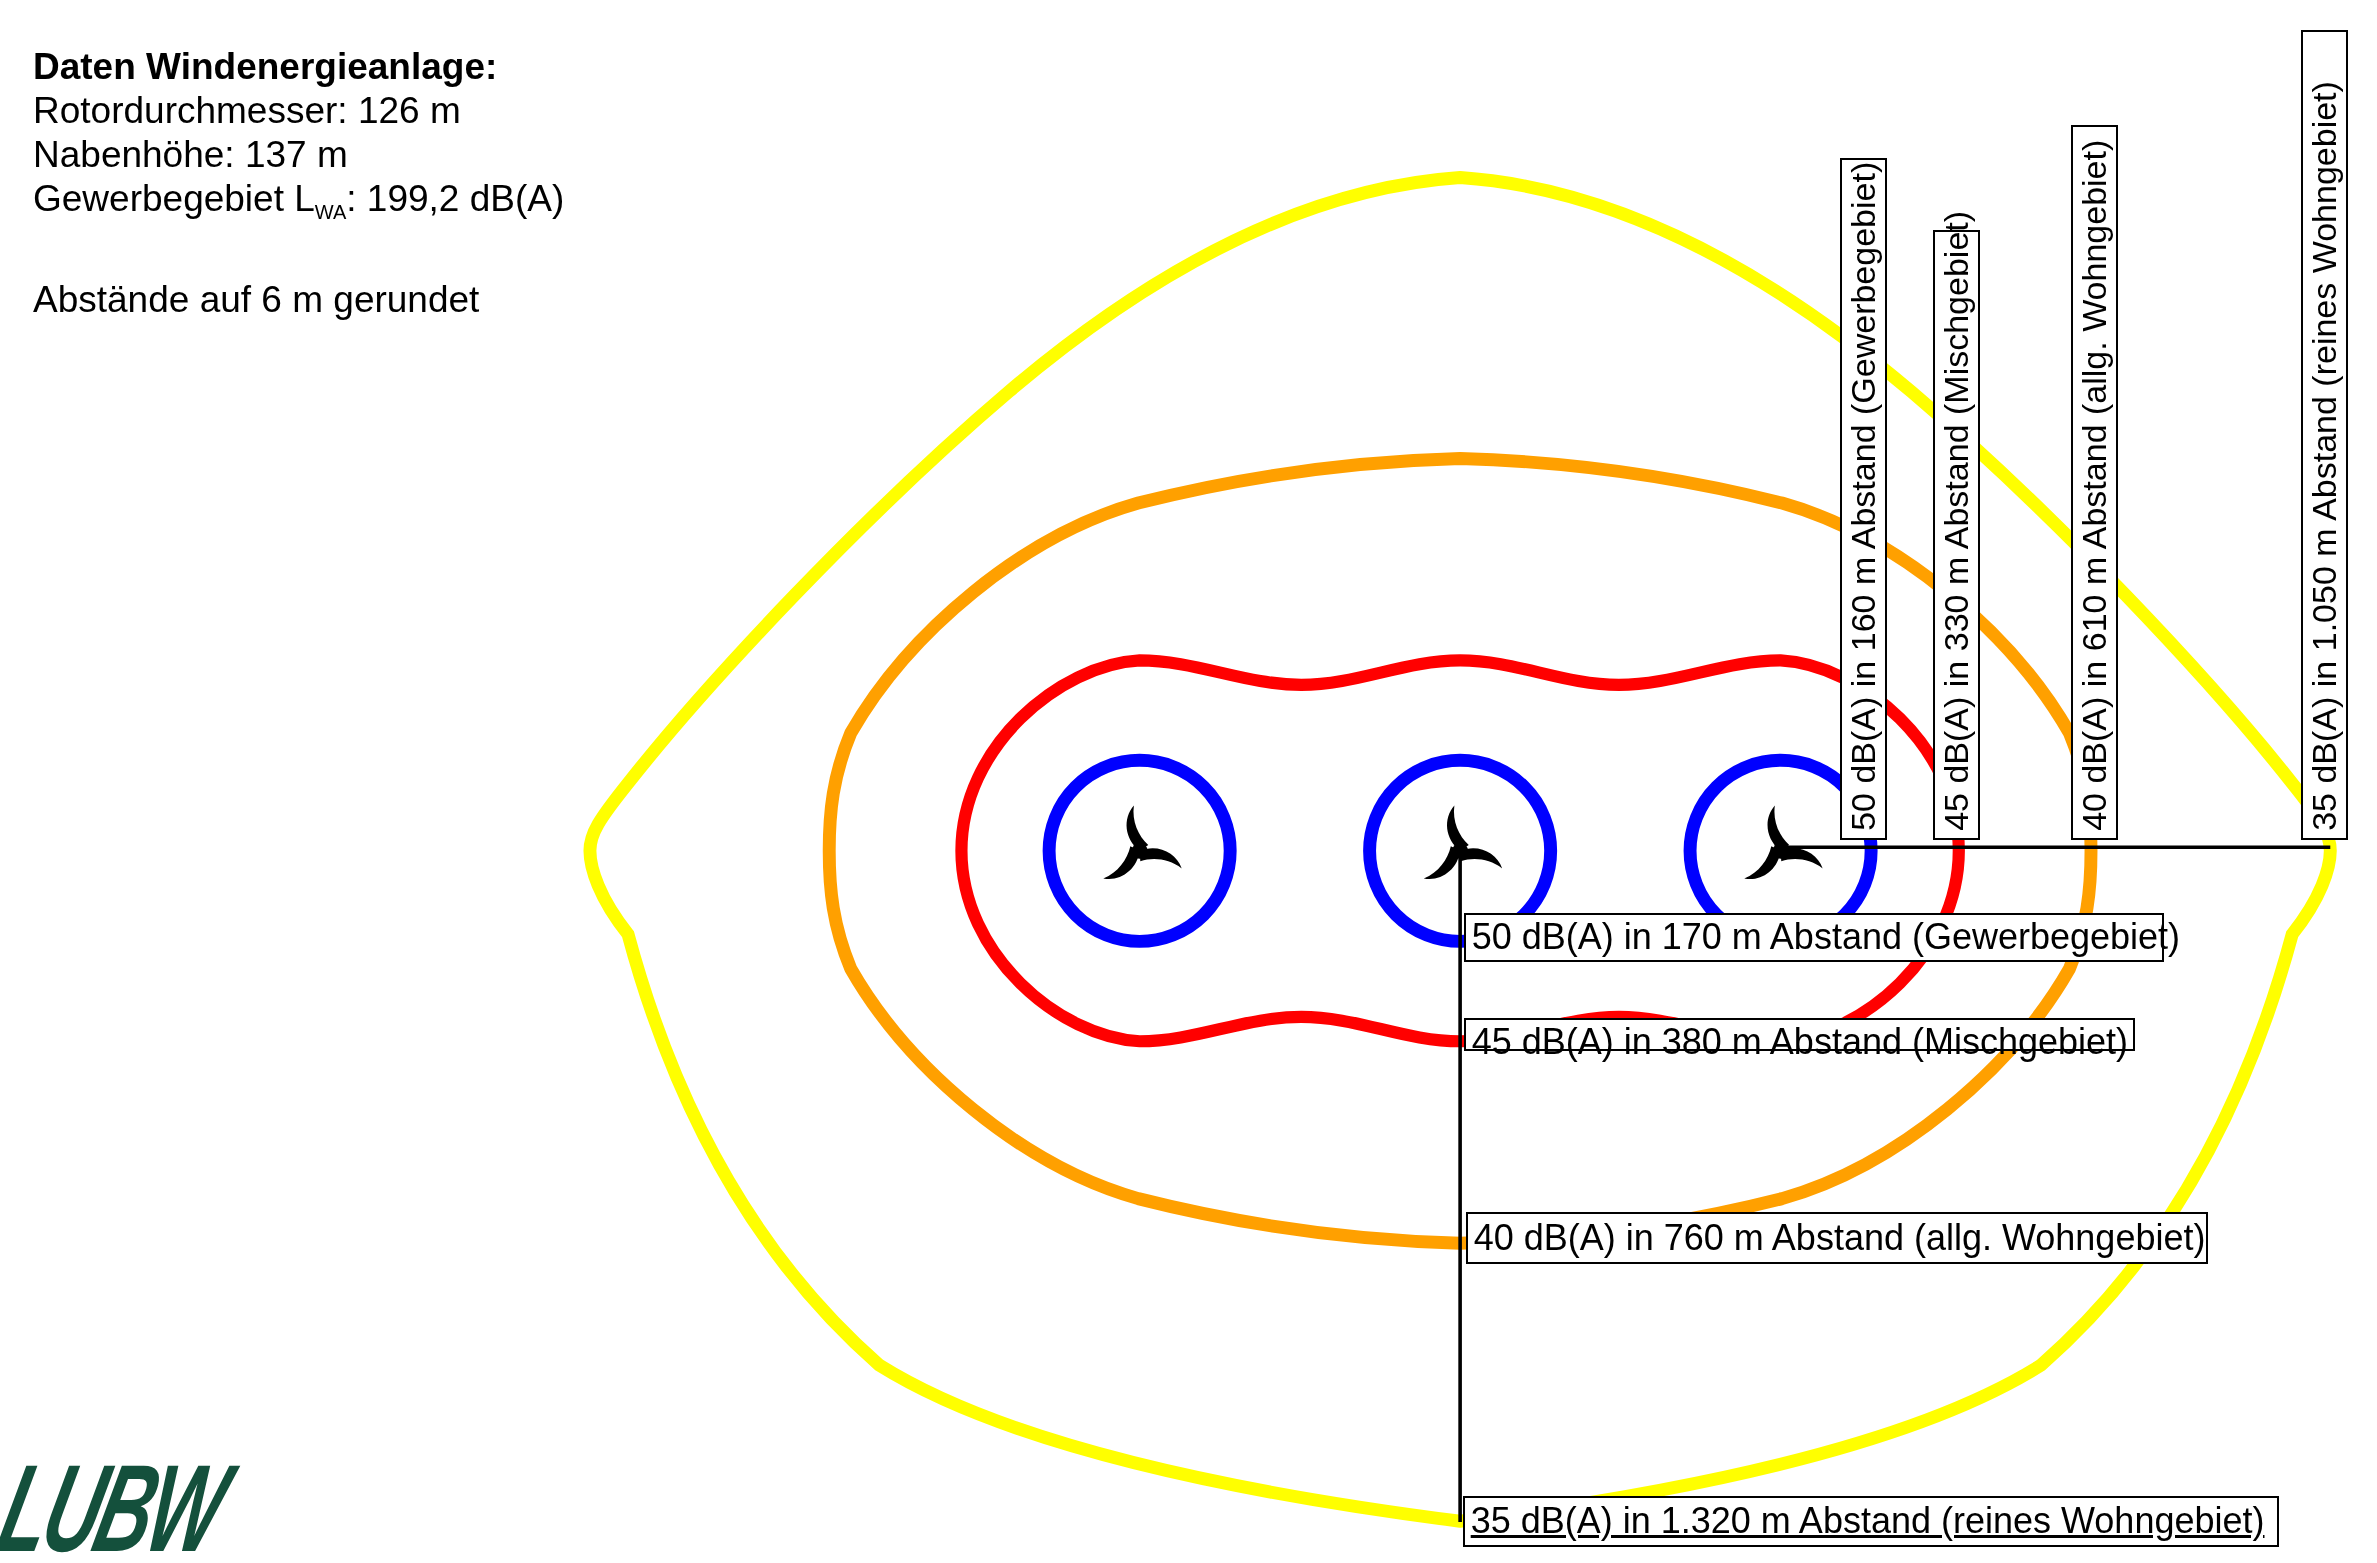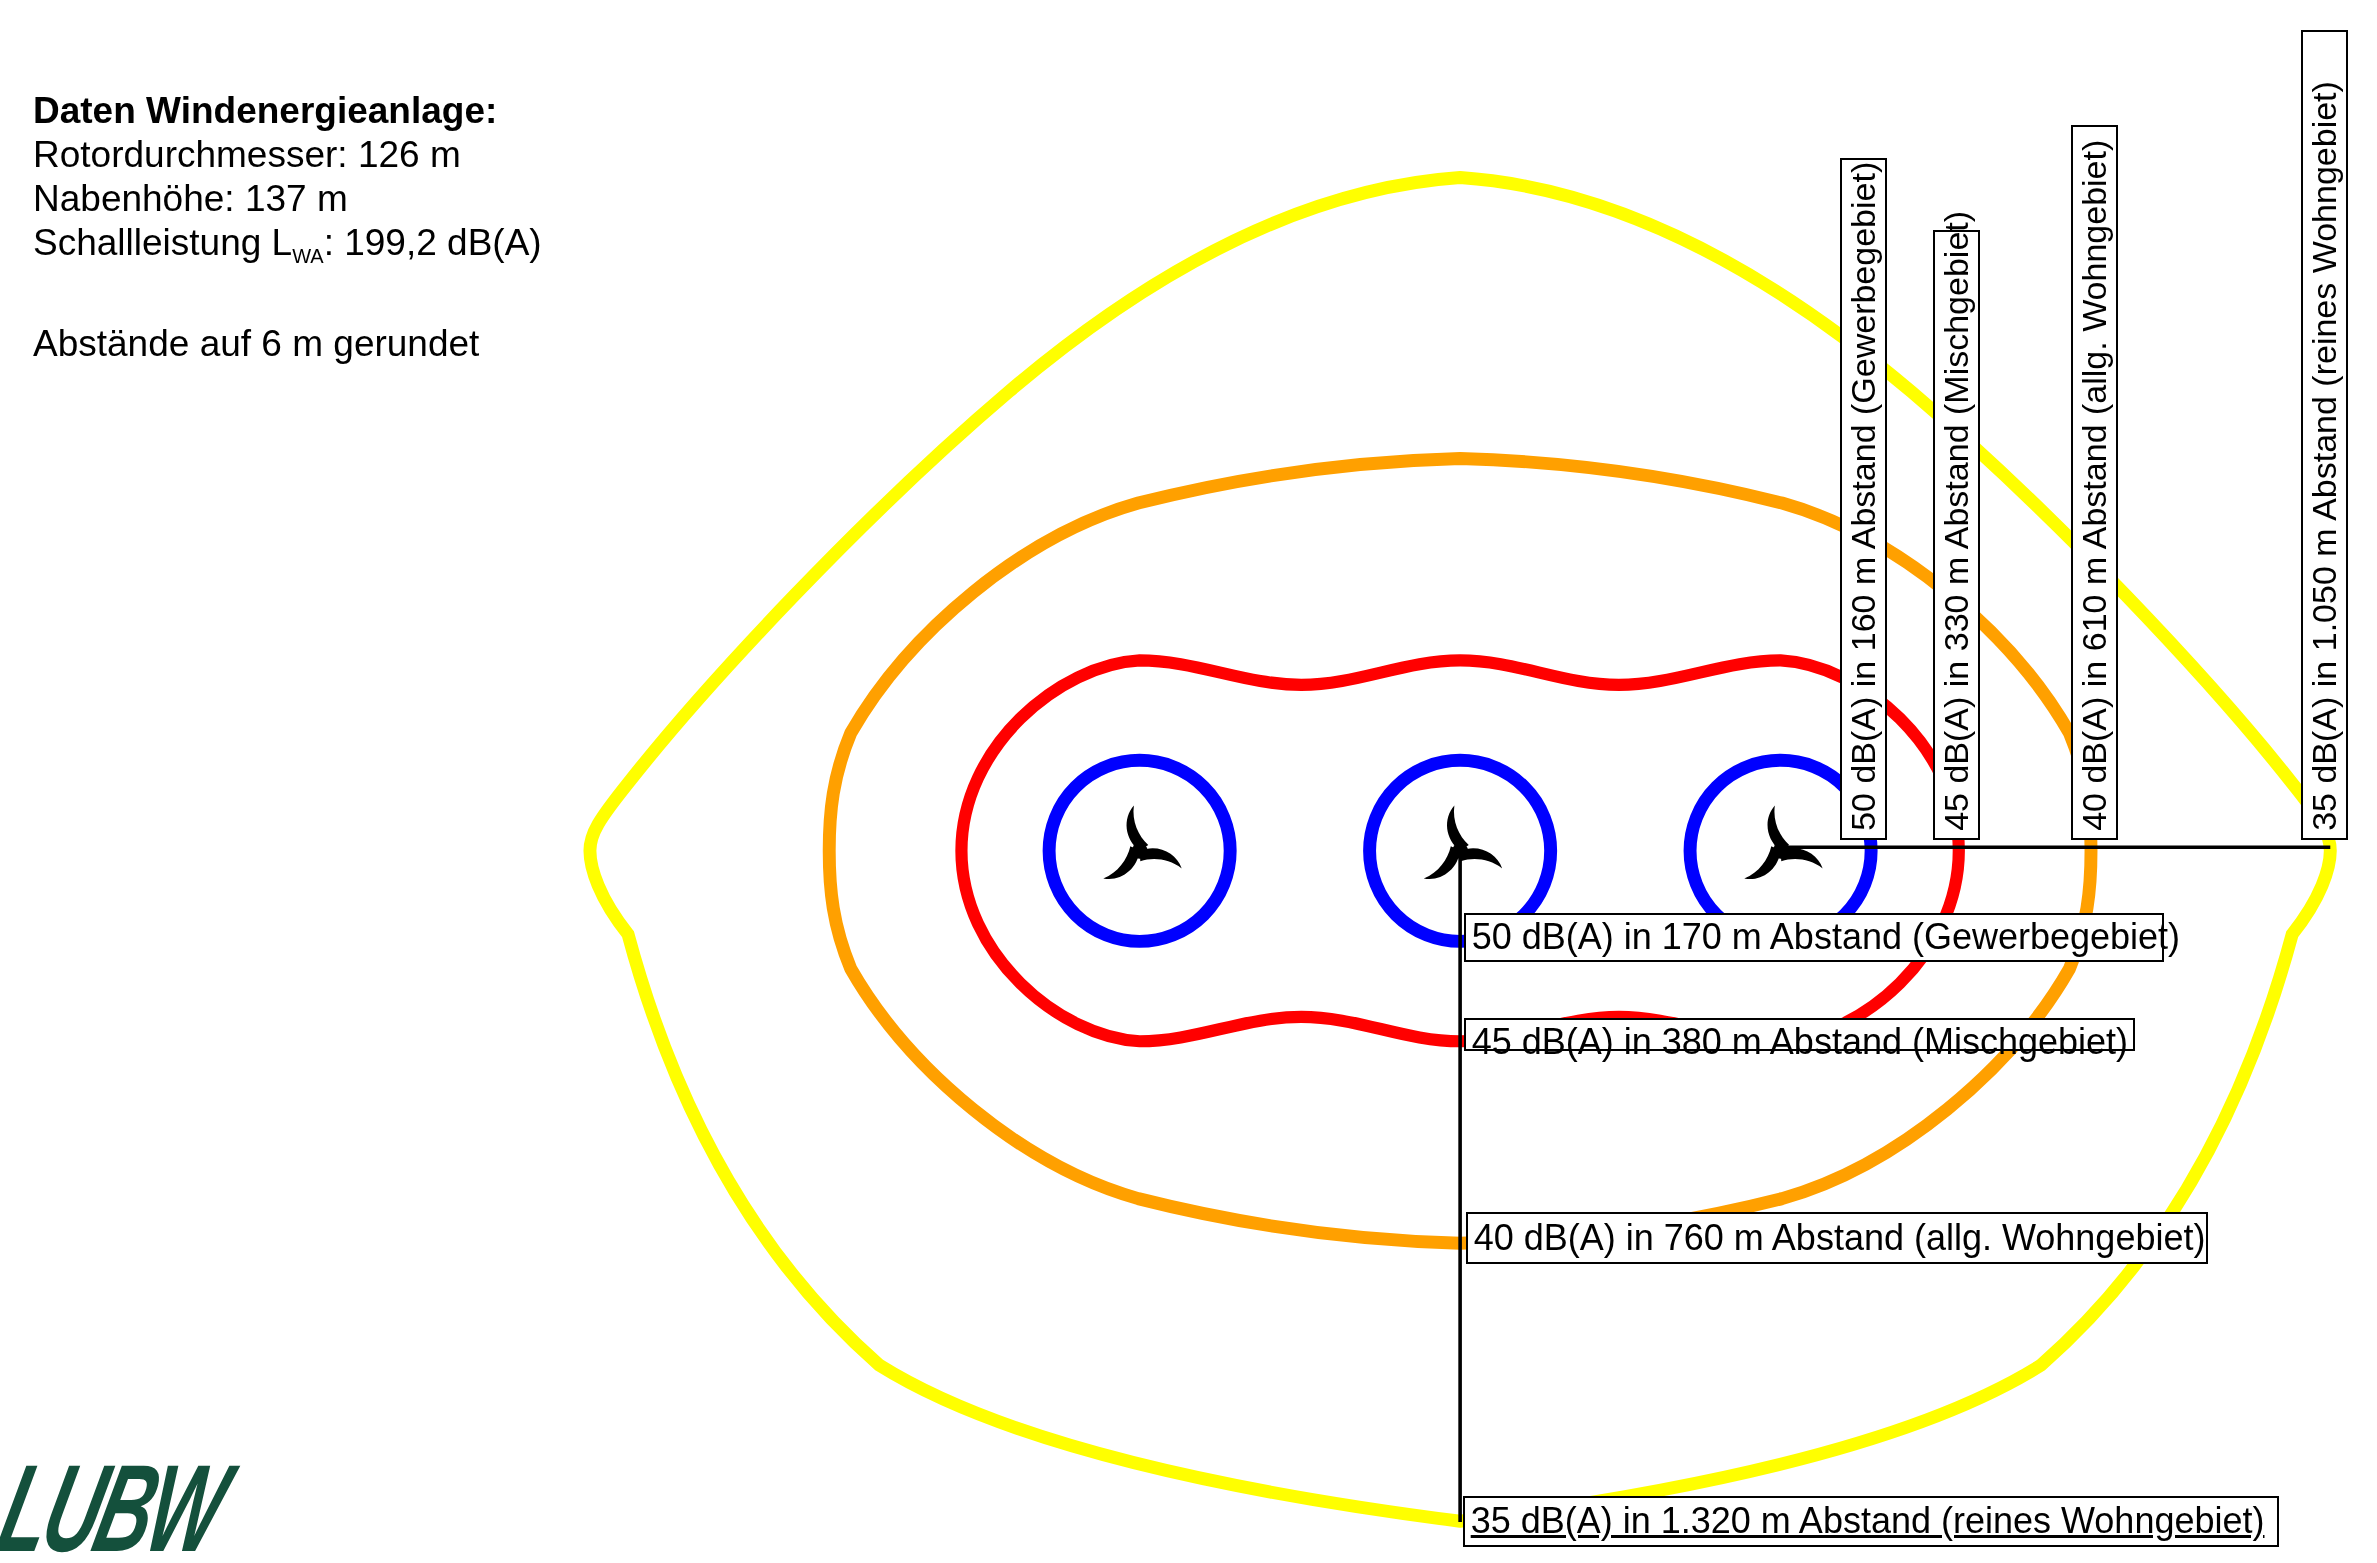--- a/index.html
+++ b/index.html
@@ -1,19 +1,19 @@
 <!DOCTYPE html>
 <html style="font-size:11.5px"><head>
 <meta charset="utf-8">
 <style>
   html,body { margin:0; padding:0; background:#fff; }
   #canvas { position:relative; width:2377px; height:1563px; background:#fff; overflow:hidden;
             font-family:"Liberation Sans", sans-serif; color:#000; }
   #diagram-svg { position:absolute; left:0; top:0; }
-  #info-panel { position:absolute; left:33px; top:45px; font-size:37px; line-height:44px;margin-top:44px; }
+  #info-panel { position:absolute; left:33px; top:45px; font-size:37px; line-height:44px; }
   #info-panel .b { font-weight:bold; }
   #info-panel sub { font-size:20px; }
   .hbox { position:absolute; box-sizing:border-box; border:2.9px solid #000; background:#fff;
           font-size:36px; white-space:nowrap; padding-left:5.7px; }
   .vbox { position:absolute; box-sizing:border-box; border:2.9px solid #000; background:#fff;
           font-size:34px; line-height:42px; white-space:nowrap; padding-left:7.2px;
           height:47px; transform:rotate(-90deg); transform-origin:0 0; }
   #logo { position:absolute; left:21.6px; top:1437px; font-size:124px; font-weight:bold;
           font-style:italic; letter-spacing:-5.7px; transform:skewX(-14deg) scaleX(0.62);
           transform-origin:0 0; }
@@ -91,21 +91,21 @@
       <path fill="#000" transform="rotate(120)" d="M 0 0 C -21 -16, -24 -45, -8 -63 C -11 -41, -2 -21, 12 -8 Z"></path>
       <path fill="#000" transform="rotate(240)" d="M 0 0 C -21 -16, -24 -45, -8 -63 C -11 -41, -2 -21, 12 -8 Z"></path>
       <circle r="11" fill="#000"></circle>
     </g>
   </svg>
 
   <div id="info-panel">
     <div class="b">Daten Windenergieanlage:</div>
     <div>Rotordurchmesser: 126 m</div>
     <div>Nabenhöhe: 137 m</div>
-    <div><span>Schallleistung L</span><sub>WA</sub><span>: 199,2 dB(A)</span></div>
+    <div><span>Gewerbegebiet L</span><sub>WA</sub><span>: 199,2 dB(A)</span></div>
     <div>&nbsp;</div>
     <div>Abstände auf 6 m gerundet</div>
   </div>
 
   <div class="vbox" style="left:1840px; top:840px; width:682px;">50 dB(A) in 160 m Abstand (Gewerbegebiet)</div>
   <div class="vbox" style="left:1933px; top:840px; width:610px;">45 dB(A) in 330 m Abstand (Mischgebiet)</div>
   <div class="vbox" style="left:2071px; top:840px; width:715px;">40 dB(A) in 610 m Abstand (allg. Wohngebiet)</div>
   <div class="vbox" style="left:2301px; top:840px; width:810px;">35 dB(A) in 1.050 m Abstand (reines Wohngebiet)</div>
 
   <div class="hbox" style="left:1464px; top:913px; width:700px; height:49px; line-height:43px;">50 dB(A) in 170 m Abstand (Gewerbegebiet)</div>

